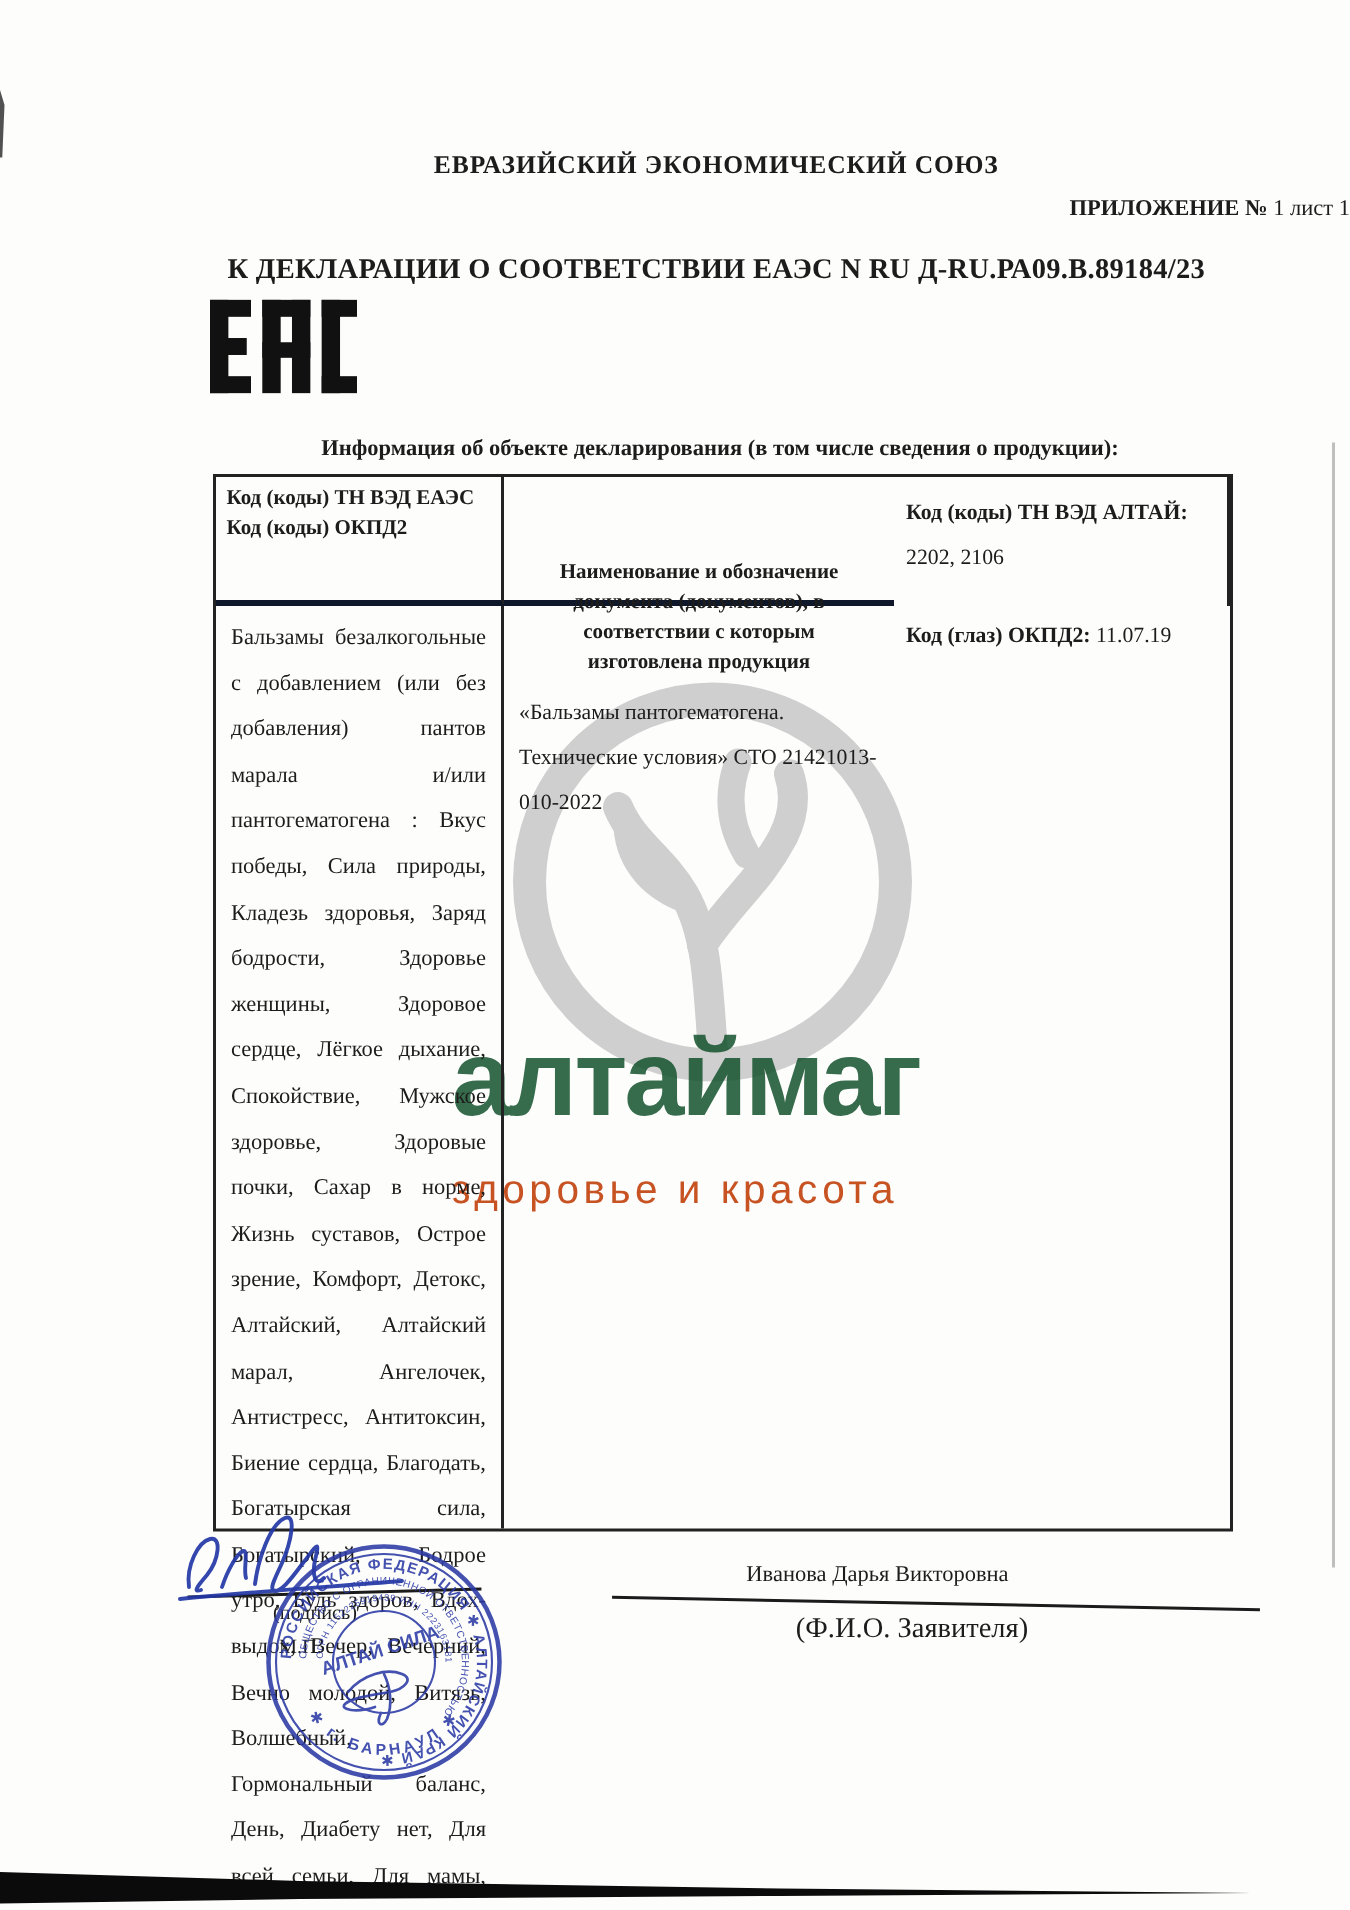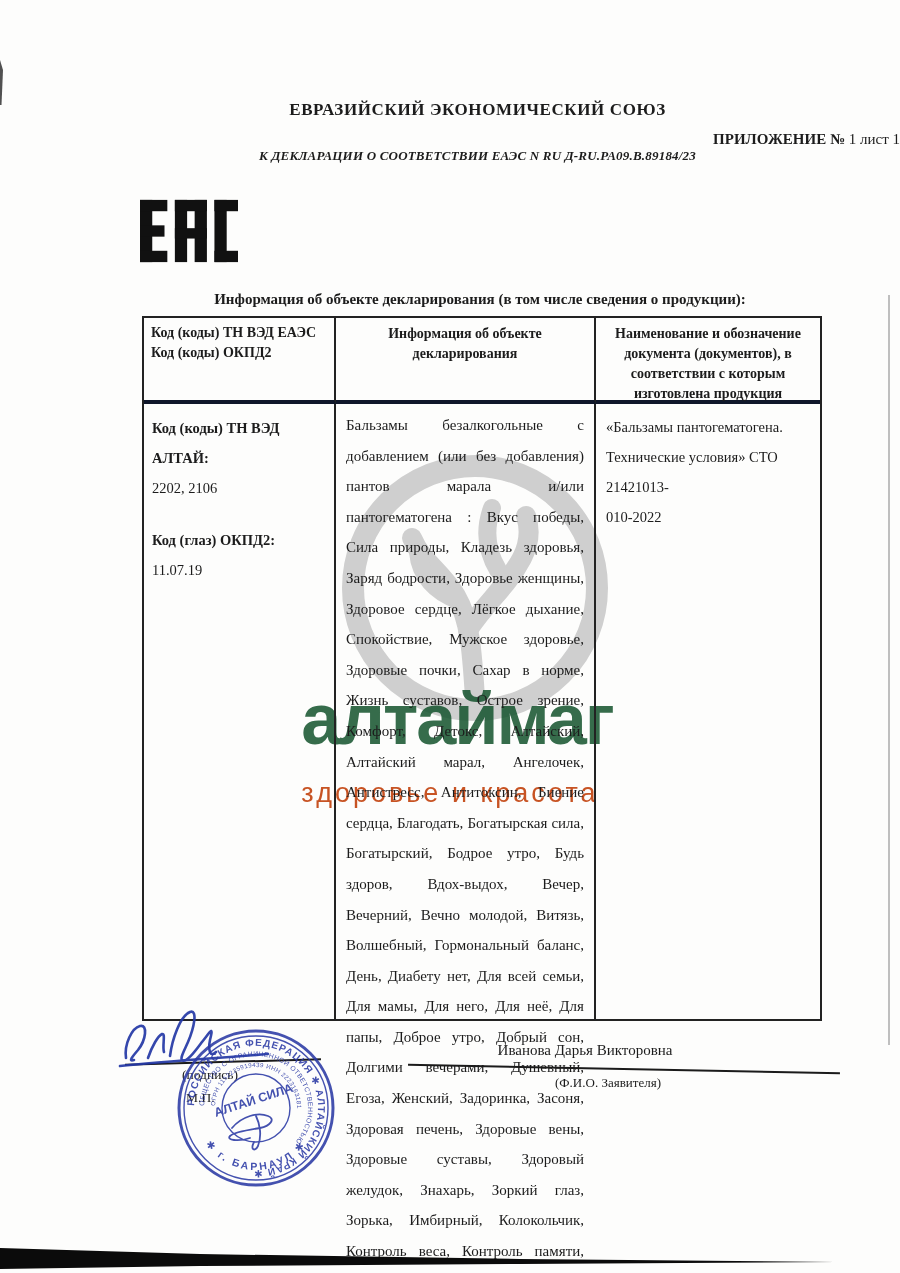--- a/index.html
+++ b/index.html
@@ -4,29 +4,29 @@
 <style>
   html,body{margin:0;padding:0;}
   body{width:900px;height:1273px;position:relative;background:#fdfdfc;overflow:hidden;
        font-family:"Liberation Serif","DejaVu Serif",serif;color:#1c1c1c;}
   .abs{position:absolute;}
   
   .doc-head{left:55px;top:100px;width:845px;text-align:center;}
   .t1{font-size:17px;font-weight:bold;letter-spacing:.6px;}
   .t2{font-size:15px;margin-top:11px;text-align:right;}
   .t2 b{font-weight:bold;}
-  .t3{font-size:13px;font-weight:bold;margin-top:0;letter-spacing:.2px;font-style:italic;}
+  .t3{font-size:19px;font-weight:bold;margin-top:21px;letter-spacing:.2px;}
   
   .tbl-caption{left:142px;top:291px;width:676px;text-align:center;font-size:15px;font-weight:bold;}
   
   .decl-table{left:142px;top:316px;width:676px;display:grid;
     grid-template-columns:192px 260px 224px;grid-template-rows:86px 615px;
     border:2px solid #222;background:transparent;z-index:3;}
   .cell{border-right:2px solid #222;box-sizing:border-box;background:transparent;}
-  .cell.last{border-right:none;}
+  .cell.last{border-right:none;margin-top:48px;}
   .hdr{border-bottom:4px solid #0f172a;font-weight:bold;font-size:14px;line-height:20px;padding:5px 7px;}
   .hdr.center{text-align:center;padding-top:6px;}
   .body-codes{padding:9px 8px;font-size:14.5px;line-height:30px;}
   .body-codes .bld{font-weight:bold;}
   .body-info{padding:6px 10px 0 10px;font-size:15px;line-height:30.6px;text-align:justify;}
   .body-doc{padding:8px 10px;font-size:14.5px;line-height:30px;}
   .gapline{height:22px;}
   
   .wm{z-index:1;}
   .wm-text{left:222px;top:678px;width:470px;text-align:center;
@@ -34,21 +34,21 @@
     font-size:72px;color:#14532d;letter-spacing:-2px;opacity:.85;}
   .wm-sub{left:300px;top:778px;width:300px;text-align:center;
     font-family:"Liberation Sans","DejaVu Sans",sans-serif;
     font-size:27px;color:#c2410c;letter-spacing:3px;opacity:.9;}
   
   .sig-line{left:125px;top:1061px;width:196px;height:2px;background:#1b1b1b;transform:rotate(-1.6deg);z-index:4;}
   .podpis{left:150px;top:1067px;width:120px;text-align:center;font-size:13.5px;z-index:4;}
   .mp{left:186px;top:1090px;font-size:13.5px;z-index:4;}
   .applicant-name{left:420px;top:1042px;width:330px;text-align:center;font-size:15px;z-index:4;}
   .name-line{left:408px;top:1068px;width:432px;height:2px;background:#1b1b1b;transform:rotate(1.1deg);z-index:4;}
-  .fio-caption{left:418px;top:1075px;width:380px;text-align:center;font-size:13px;z-index:4;}
+  .fio-caption{left:418px;top:1075px;width:380px;text-align:center;font-size:19px;z-index:4;}
   
   .edge-right{left:888px;top:295px;width:2px;height:750px;background:#8c8c8c;opacity:.55;z-index:6;}
   svg text{font-family:"Liberation Sans","DejaVu Sans",sans-serif;}
 </style>
 </head>
 <body>
 
 <div class="abs wm" style="left:338px;top:450px;">
   <svg width="280" height="280" viewBox="0 0 280 280">
     <g stroke="#c4c4c4" fill="none" stroke-linecap="round" opacity="0.8">
@@ -90,21 +90,20 @@
   </svg>
 </div>
 
 <div class="abs tbl-caption">Информация об объекте декларирования (в том числе сведения о продукции):</div>
 
 <div class="abs decl-table">
   <div class="cell hdr">
     <div>Код (коды) ТН ВЭД ЕАЭС</div>
     <div>Код (коды) ОКПД2</div>
   </div>
-  <div class="cell hdr center">Информация об объекте декларирования</div>
   <div class="cell hdr center last" style="padding-left:18px;padding-right:18px;">Наименование и обозначение документа (документов), в соответствии с которым изготовлена продукция</div>
 
   <div class="cell body-codes">
     <div class="bld">Код (коды) ТН ВЭД АЛТАЙ:</div>
     <div>2202, 2106</div>
     <div class="gapline"></div>
     <div><span class="bld">Код (глаз) ОКПД2:</span> <span>11.07.19</span></div>
   </div>
   <div class="cell body-info">Бальзамы безалкогольные с добавлением (или без добавления) пантов марала и/или пантогематогена : Вкус победы, Сила природы, Кладезь здоровья, Заряд бодрости, Здоровье женщины, Здоровое сердце, Лёгкое дыхание, Спокойствие, Мужское здоровье, Здоровые почки, Сахар в норме, Жизнь суставов, Острое зрение, Комфорт, Детокс, Алтайский, Алтайский марал, Ангелочек, Антистресс, Антитоксин, Биение сердца, Благодать, Богатырская сила, Богатырский, Бодрое утро, Будь здоров, Вдох-выдох, Вечер, Вечерний, Вечно молодой, Витязь, Волшебный, Гормональный баланс, День, Диабету нет, Для всей семьи, Для мамы, Для него, Для неё, Для папы, Доброе утро, Добрый сон, Долгими вечерами, Душевный, Егоза, Женский, Задоринка, Засоня, Здоровая печень, Здоровые вены, Здоровые суставы, Здоровый желудок, Знахарь, Зоркий глаз, Зорька, Имбирный, Колокольчик, Контроль веса, Контроль памяти, Контроль сахара, Кузнечик, Лада, Ладушки, Лапочка, Лёгкость, Лисенок, Львёнок, Ляля, Марал, Матушка, Медвежонок, Медовый, Монастырский,</div>
   <div class="cell body-doc last">

